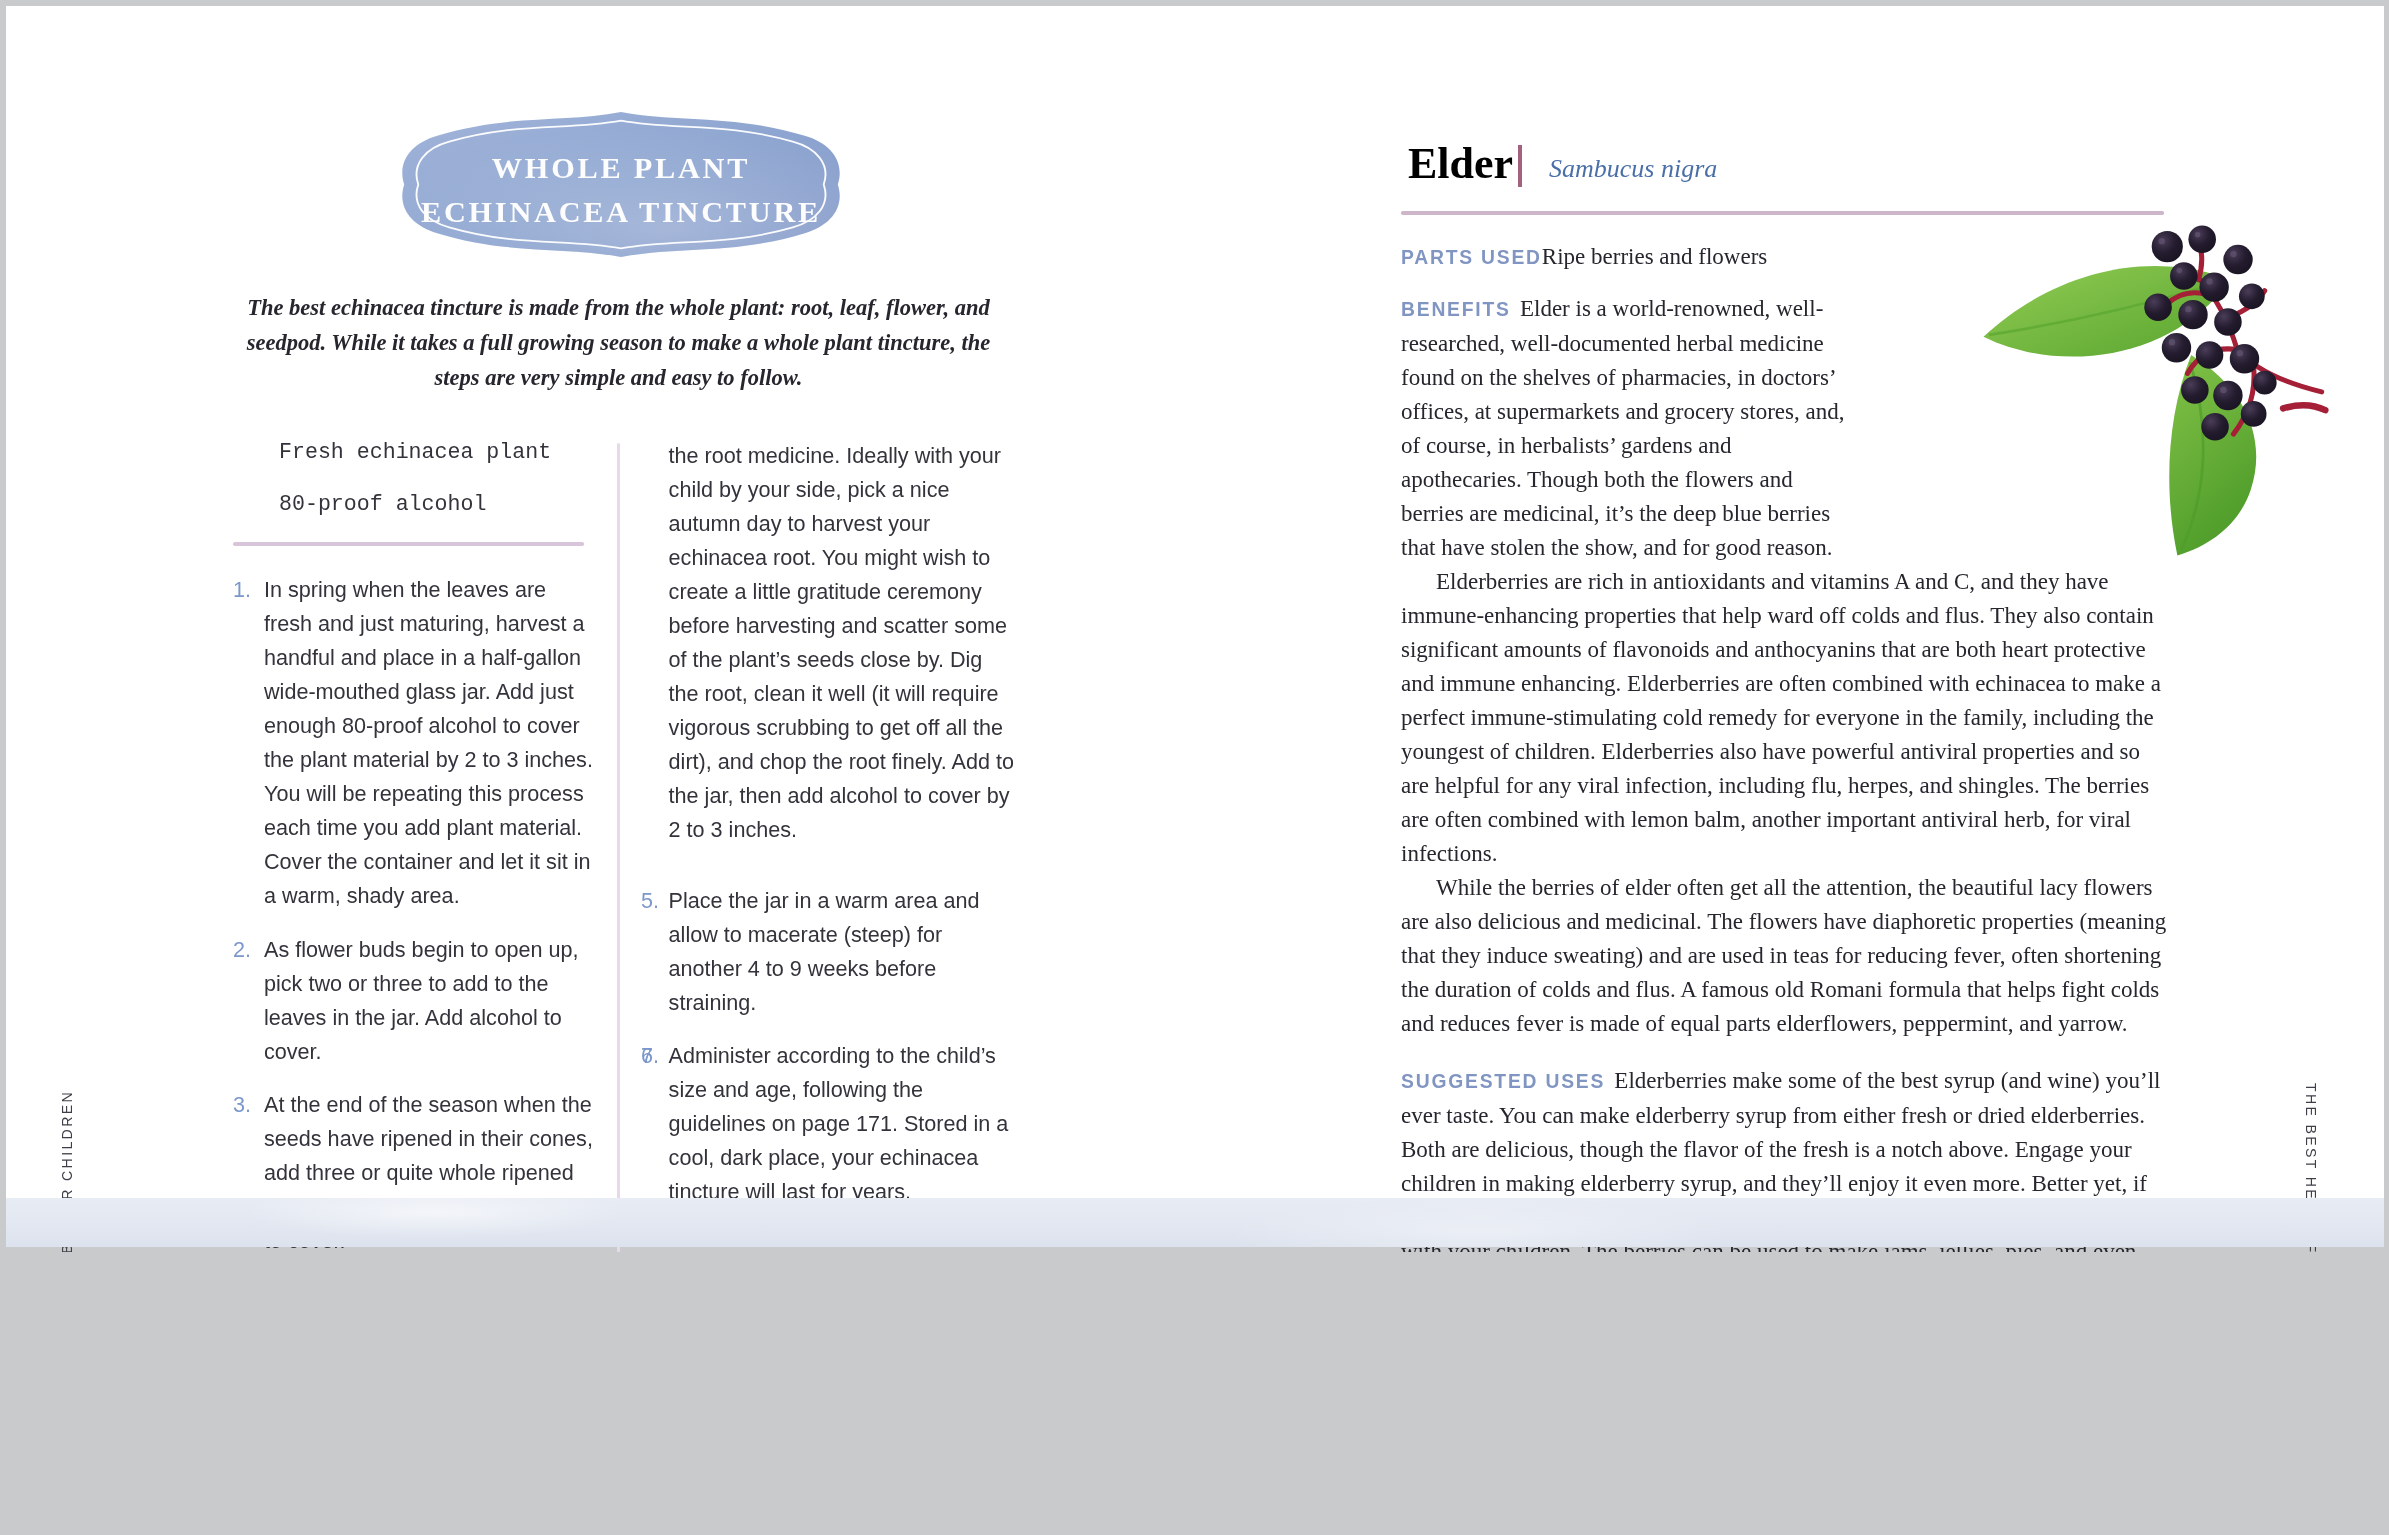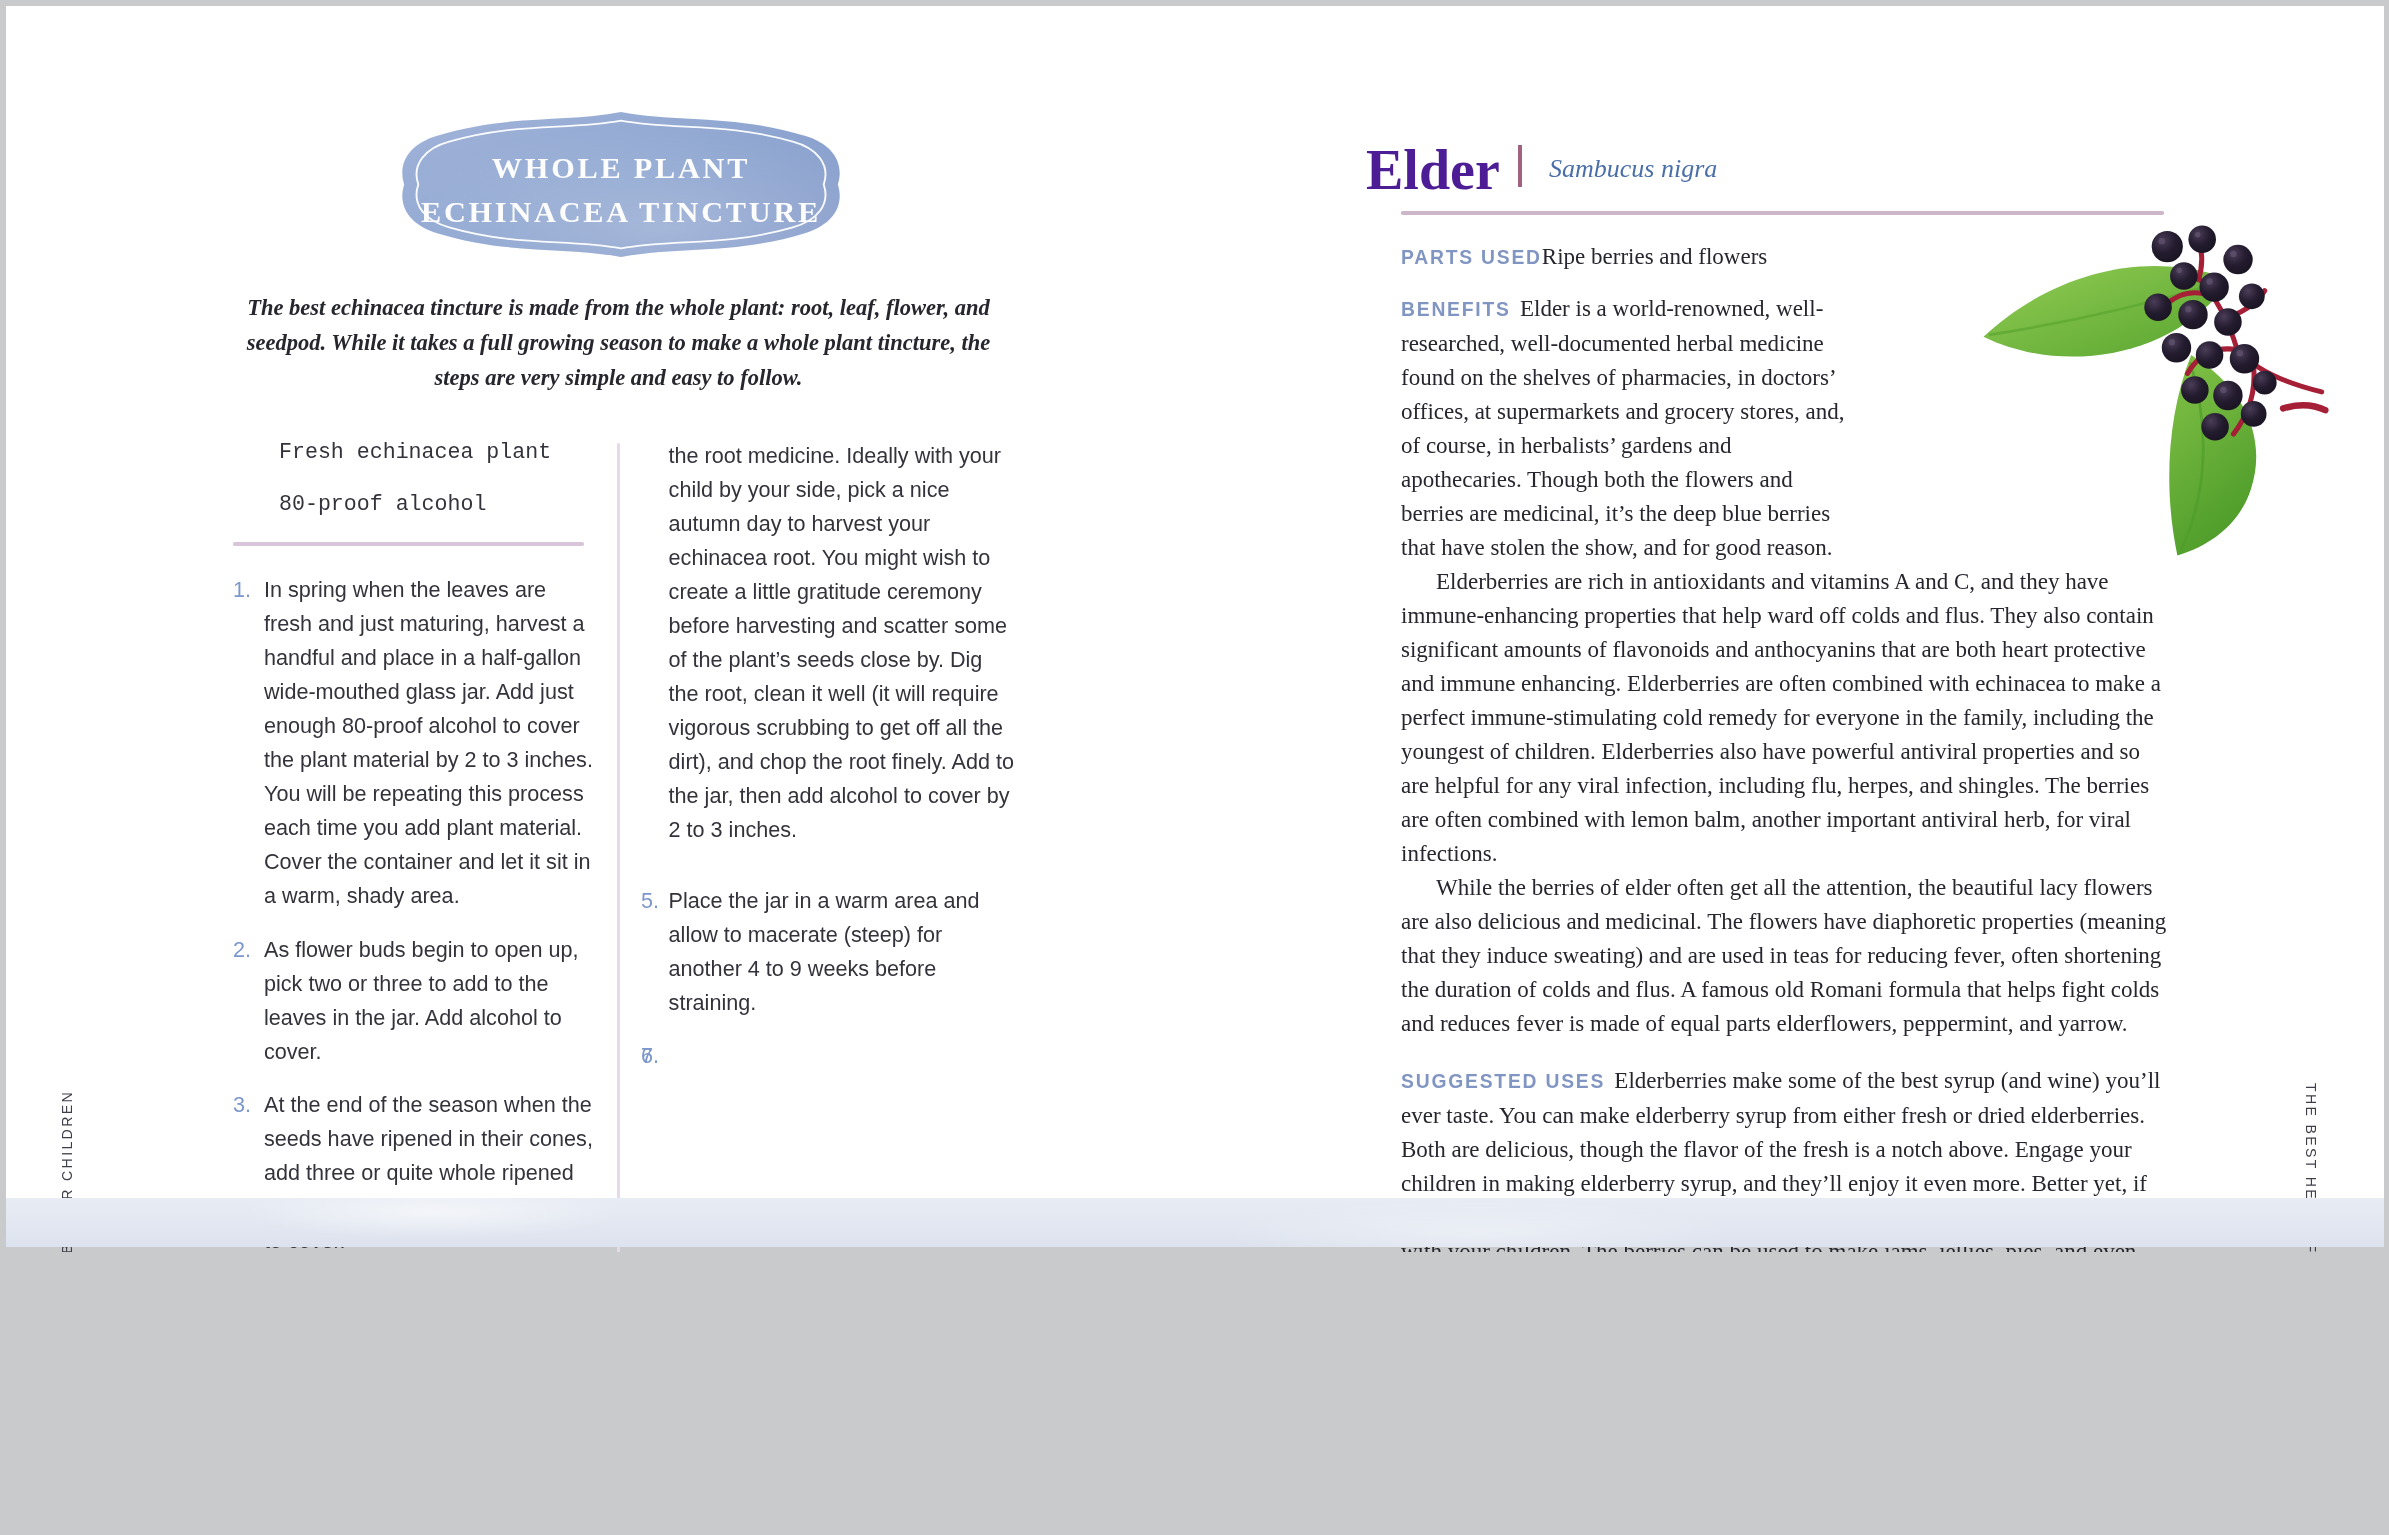--- a/index.html
+++ b/index.html
@@ -38,21 +38,21 @@
   .step {
     position:relative; padding-left:31px; margin-bottom:19.3px;
     font-family:"Liberation Sans", sans-serif; font-size:21.6px; line-height:34px; color:#33333b;
   }
   .col2 .step { padding-left:27.6px; }
   .step .n { position:absolute; left:0; top:0; color:#7b97cb; }
   .step.cont { margin-bottom:37px; }
   .vdivider { position:absolute; left:617px; top:443px; width:2.8px; height:919px; background:#e7d9e9; border-radius:1.8px; }
 
   
-  .rp-title { position:absolute; left:1366px; top:138px; font-size:56px; font-weight:bold; color:#4c1d95; }
+  .rp-title { position:absolute; left:1408px; top:138px; font-size:44px; font-weight:bold; color:#000000; }
   .rp-bar { position:absolute; left:1518px; top:145px; width:3.7px; height:42px; background:#a2617f; }
   .rp-latin { position:absolute; left:1549px; top:154px; font-style:italic; font-size:26px; color:#4a6fa8; }
   .header-rule { position:absolute; left:1401px; top:211px; width:763px; height:3.7px; background:#cdb5ca; border-radius:1.8px; }
   .label {
     font-family:"Liberation Sans", sans-serif; font-weight:bold;
     font-size:19.3px; letter-spacing:1.8px; color:#8095c2;
   }
   .parts { position:absolute; left:1401px; top:244px; font-size:23px; color:#26262e; }
   .parts .label { }
   .benefits {
@@ -144,20 +144,21 @@
     </div>
     <div class="step">
       <span class="n">5.</span>
       <span class="t">Place the jar in a warm area and allow to macerate (steep) for another 4 to 9 weeks before straining.</span>
     </div>
     <div class="step">
       <span class="n">6.</span>
     </div>
     <div class="step">
       <span class="n">7.</span>
+      <span class="t">Administer according to the child’s size and age, following the guidelines on page 171. Stored in a cool, dark place, your echinacea tincture will last for years.</span>
     </div>
   </div>
 
   <div class="sidebar-vert sidebar-left">THE BEST HERBS FOR CHILDREN</div>
   <div class="page-line page-line-left"></div>
   <div class="page-num page-num-left">42</div>
 
   <h1 class="rp-title">Elder</h1>
   <div class="rp-bar"></div>
   <div class="rp-latin">Sambucus nigra</div>

